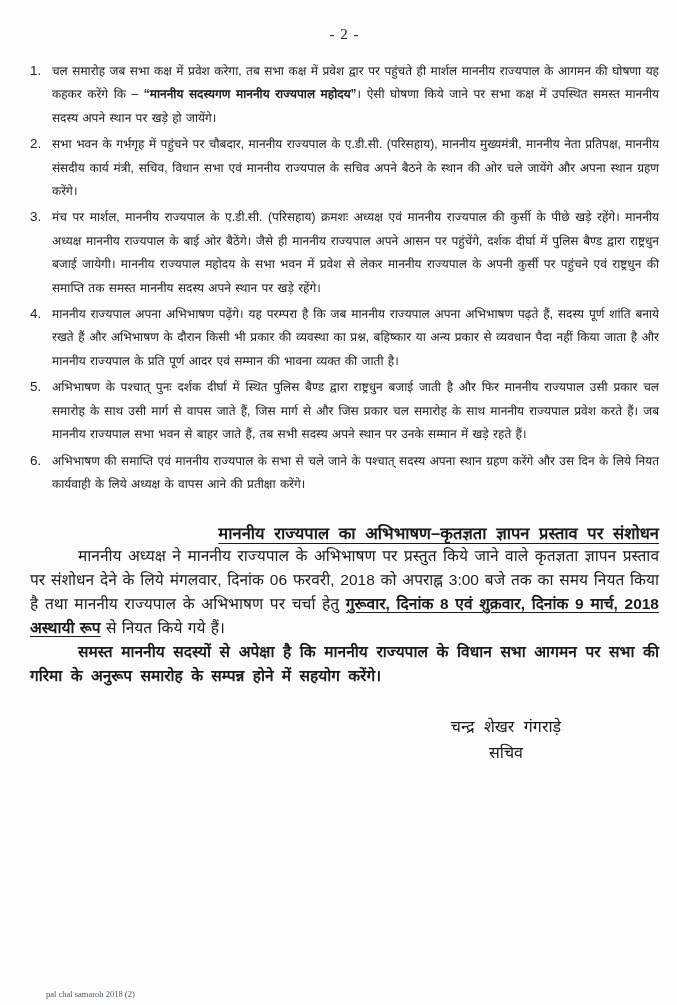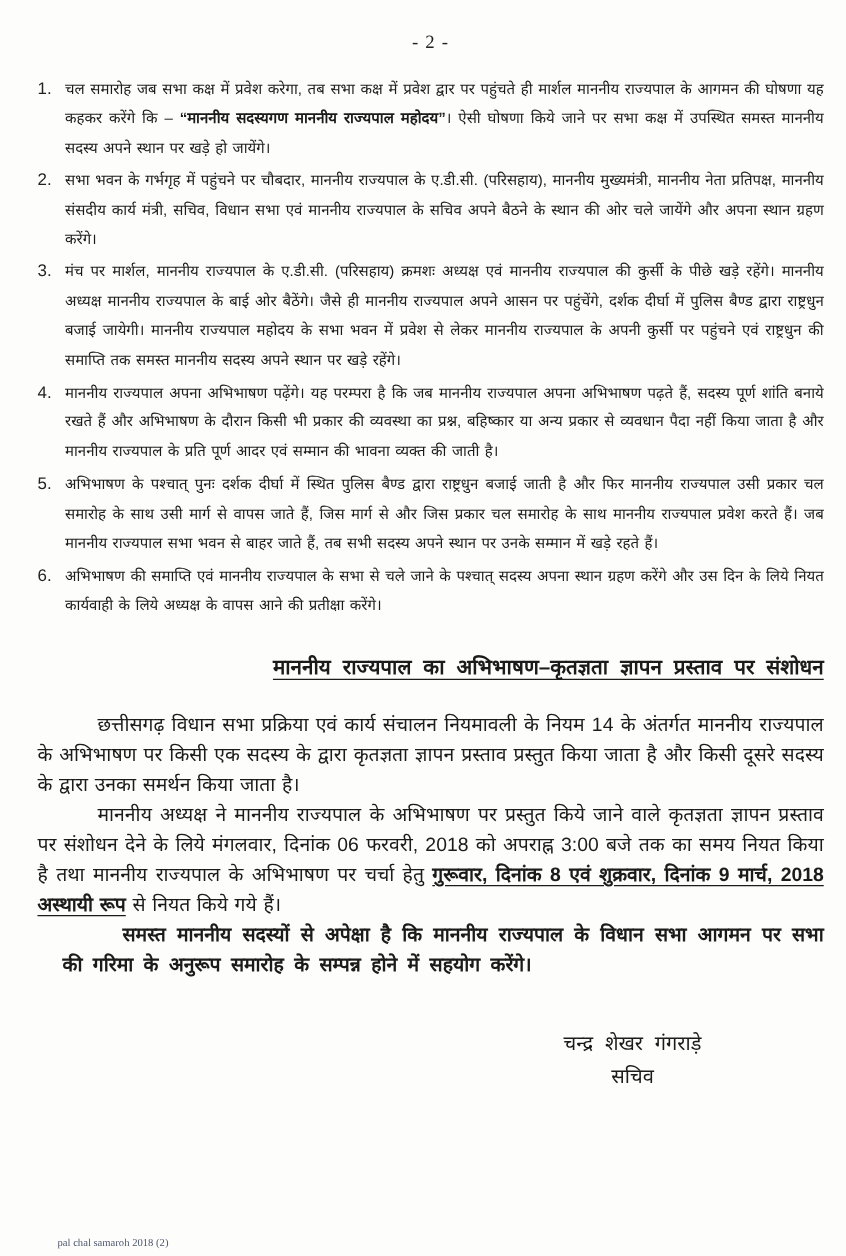--- a/index.html
+++ b/index.html
@@ -50,23 +50,23 @@
   }
   .para {
     margin: 0;
     text-align: justify;
     text-indent: 48px;
     font-size: 15.5px;
     line-height: 24px;
     word-spacing: 1px;
   }
   .para.first { margin-top: 25px; }
-  .para.bold-para { font-weight: 700; word-spacing: 4px; margin-left: 20px; }
+  .para.bold-para { font-weight: 700; word-spacing: 4px; }
   .sig {
-    margin: 38px 58px 0 auto;
+    margin: 26px 58px 0 auto;
     width: 190px;
     text-align: center;
     font-size: 16px;
     line-height: 25.5px;
     word-spacing: 5px;
   }
   .footer {
     position: absolute;
     left: 2px;
     bottom: 6px;
@@ -105,21 +105,20 @@
       <div class="txt"><span>अभिभाषण के पश्चात् पुनः दर्शक दीर्घा में स्थित पुलिस बैण्ड द्वारा राष्ट्रधुन बजाई जाती है और फिर माननीय राज्यपाल उसी प्रकार चल समारोह के साथ उसी मार्ग से वापस जाते हैं, जिस मार्ग से और जिस प्रकार चल समारोह के साथ माननीय राज्यपाल प्रवेश करते हैं। जब माननीय राज्यपाल सभा भवन से बाहर जाते हैं, तब सभी सदस्य अपने स्थान पर उनके सम्मान में खड़े रहते हैं।</span></div>
     </div>
     <div class="item">
       <div class="num">6.</div>
       <div class="txt"><span>अभिभाषण की समाप्ति एवं माननीय राज्यपाल के सभा से चले जाने के पश्चात् सदस्य अपना स्थान ग्रहण करेंगे और उस दिन के लिये नियत कार्यवाही के लिये अध्यक्ष के वापस आने की प्रतीक्षा करेंगे।</span></div>
     </div>
   </div>
 
   <h2 class="heading">माननीय राज्यपाल का अभिभाषण–कृतज्ञता ज्ञापन प्रस्ताव पर संशोधन</h2>
 
-  <p class="para first"><span>छत्तीसगढ़ विधान सभा प्रक्रिया एवं कार्य संचालन नियमावली के नियम 14 के अंतर्गत माननीय राज्यपाल के अभिभाषण पर किसी एक सदस्य के द्वारा कृतज्ञता ज्ञापन प्रस्ताव प्रस्तुत किया जाता है और किसी दूसरे सदस्य के द्वारा उनका समर्थन किया जाता है।</span></p>
   <p class="para"><span>माननीय अध्यक्ष ने माननीय राज्यपाल के अभिभाषण पर प्रस्तुत किये जाने वाले कृतज्ञता ज्ञापन प्रस्ताव पर संशोधन देने के लिये मंगलवार, दिनांक 06 फरवरी, 2018 को अपराह्न 3:00 बजे तक का समय नियत किया है तथा माननीय राज्यपाल के अभिभाषण पर चर्चा हेतु </span><span class="b u">गुरूवार, दिनांक 8 एवं शुक्रवार, दिनांक 9 मार्च, 2018 अस्थायी रूप</span><span> से नियत किये गये हैं।</span></p>
   <p class="para bold-para"><span class="b">समस्त माननीय सदस्यों से अपेक्षा है कि माननीय राज्यपाल के विधान सभा आगमन पर सभा की गरिमा के अनुरूप समारोह के सम्पन्न होने में सहयोग करेंगे।</span></p>
 
   <div class="sig">
     <div>चन्द्र शेखर गंगराड़े</div>
     <div>सचिव</div>
   </div>
 
   <div class="footer">pal chal samaroh 2018   (2)</div>
 

